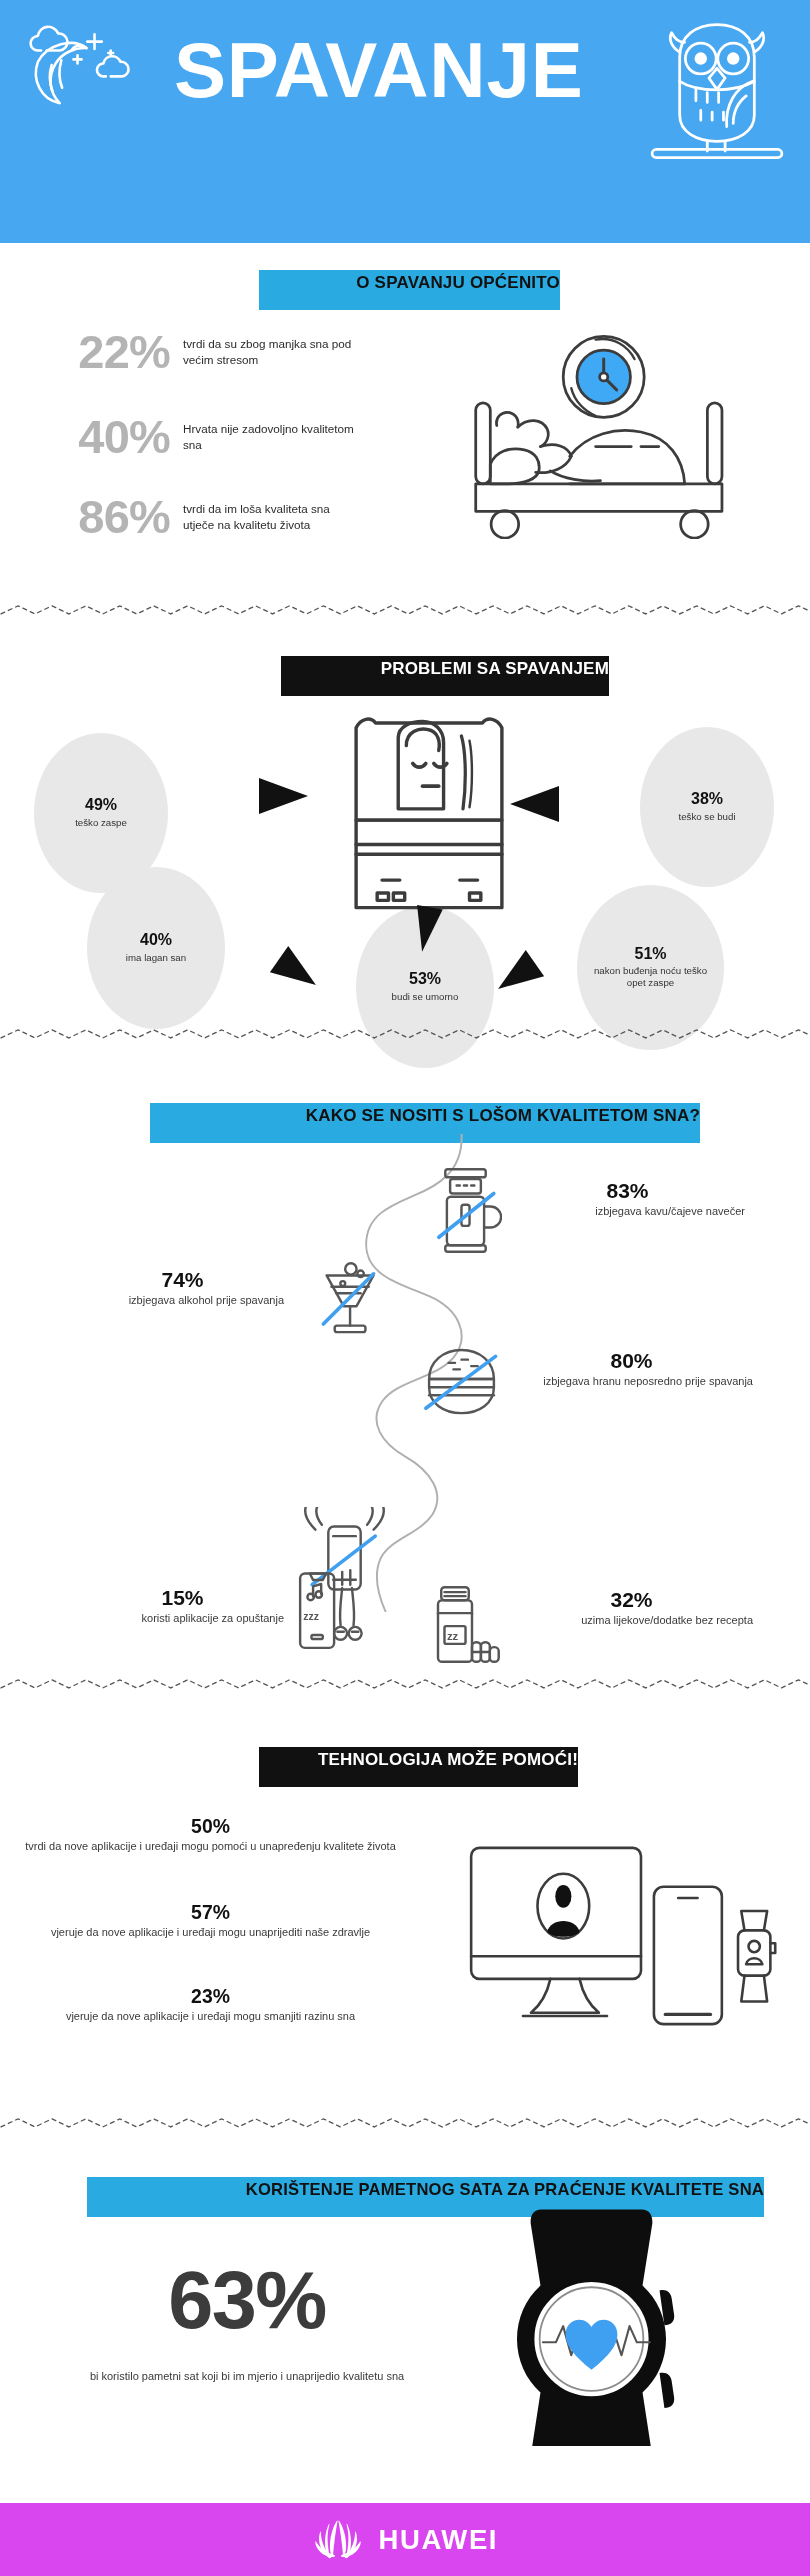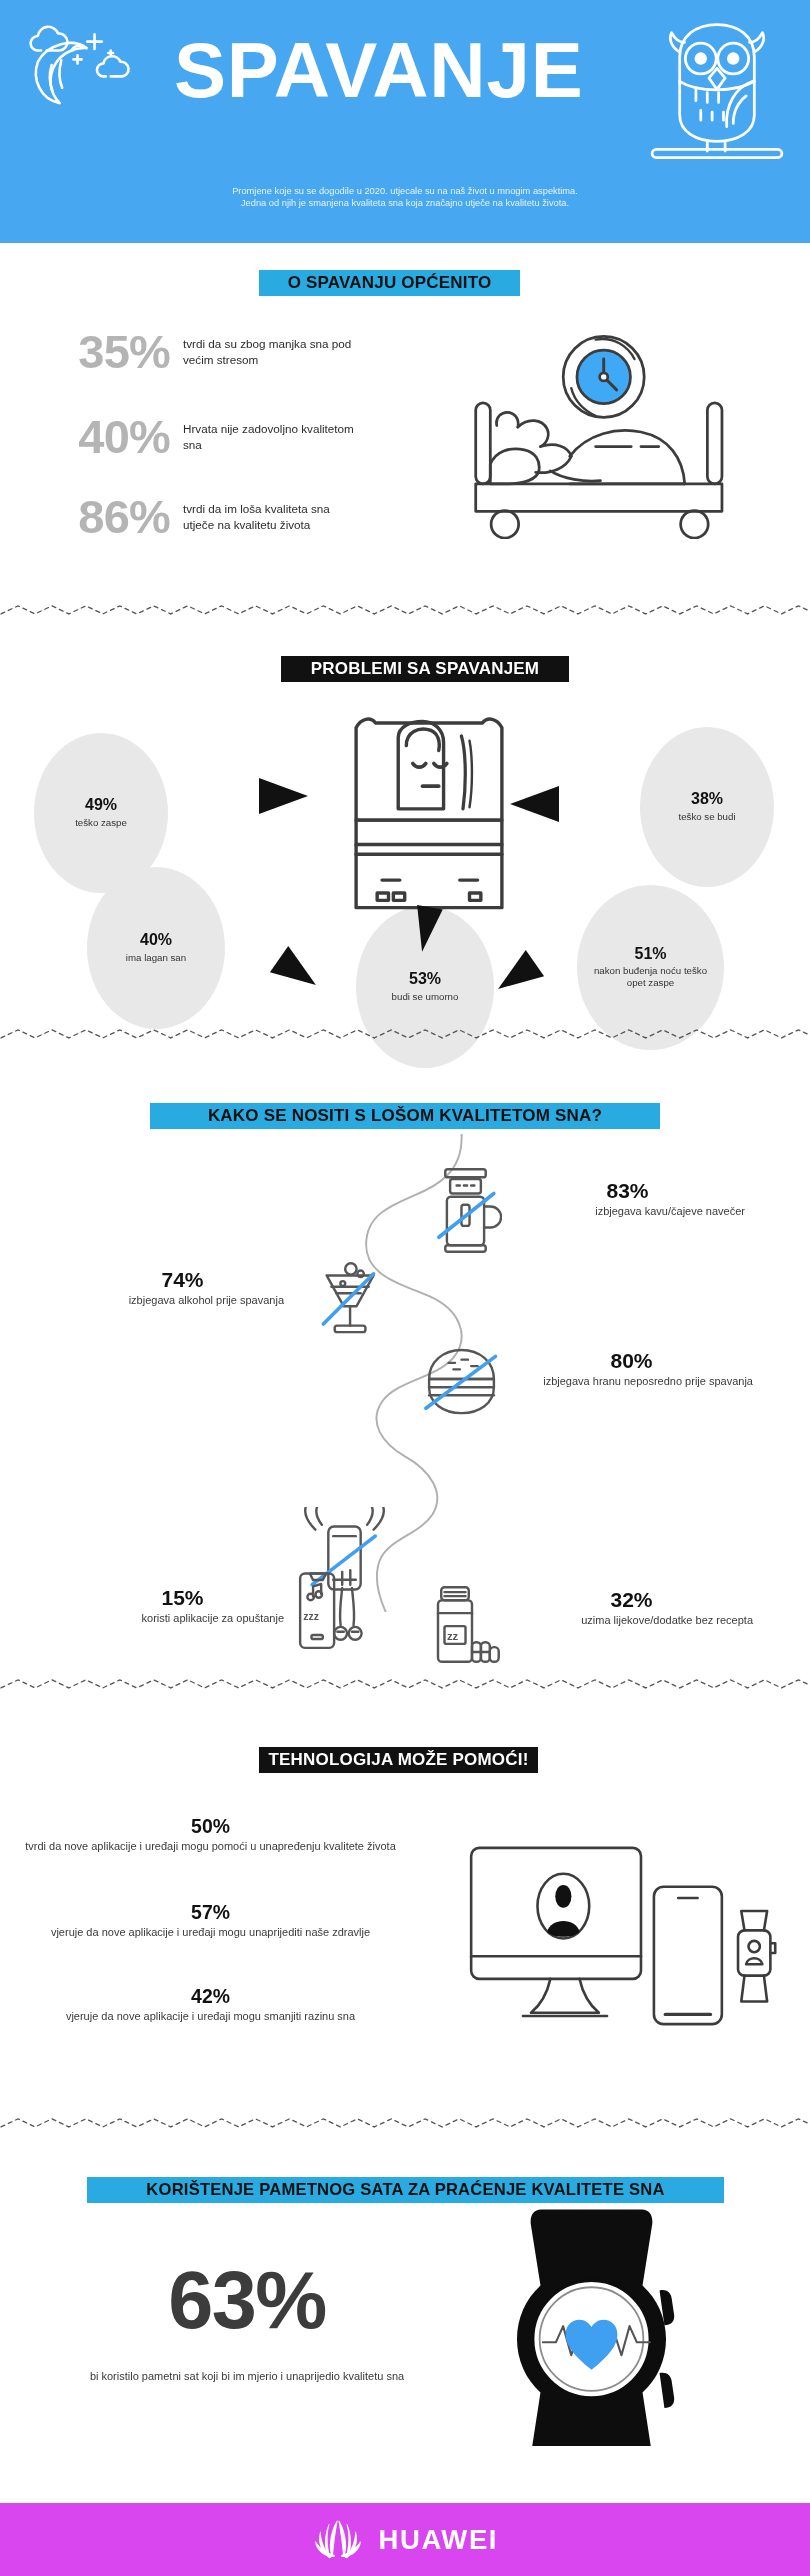--- a/index.html
+++ b/index.html
@@ -28,23 +28,23 @@
   }
   .header-sub{
     position:absolute;left:89px;top:185px;width:632px;
     text-align:center;color:#e8f3fd;font-size:9.3px;line-height:12px;
   }
   .moon-art{position:absolute;left:14.6px;top:23px;width:138px;height:89px;}
   .owl-art{position:absolute;left:644px;top:18px;width:146px;height:142px;}
 
   
   .band{
-    position:absolute;height:26px;line-height:26px;
-    text-align:center;font-size:17px;font-weight:bold;
-    letter-spacing:0.2px;white-space:nowrap;
+    position:absolute;height:40px;line-height:26px;
+    text-align:right;font-size:17px;font-weight:bold;
+    letter-spacing:0.2px;white-space:nowrap;padding-left:40px;
   }
   .band.blue{background:#29abe2;color:#111111;}
   .band.black{background:#111111;color:#ffffff;}
 
   
   .divider{position:absolute;left:0;width:810px;height:19.4px;}
 
   
   .s1-row{position:absolute;display:flex;align-items:center;}
   .s1-pct{
@@ -136,30 +136,26 @@
         <path d="M44 78 C66 92 112 92 136 78"></path>
         <path d="M134 78 C112 86 100 108 102 134"></path>
         <path d="M126 96 C116 104 110 116 110 130"></path>
         <path d="M64 88 v14 M78 92 v12 M92 92 v12"></path>
         <path d="M70 114 v12 M84 116 v10 M98 116 v10"></path>
         <path d="M78 152 v12 M100 152 v12"></path>
         <rect x="10" y="162" width="160" height="10" rx="5"></rect>
       </svg>
     </div>
 
-    <div class="header-sub">
-      <div>Promjene koje su se dogodile u 2020. utjecale su na naš život u mnogim aspektima.</div>
-      <div>Jedna od njih je smanjena kvaliteta sna koja značajno utječe na kvalitetu života.</div>
-    </div>
   </div>
 
   <div class="band blue" style="left:259px;top:270px;width:261px;">O SPAVANJU OPĆENITO</div>
 
   <div class="s1-row" style="left:16px;top:328px;">
-    <div class="s1-pct">35%</div>
+    <div class="s1-pct">22%</div>
     <div class="s1-txt">tvrdi da su zbog manjka sna pod većim stresom</div>
   </div>
   <div class="s1-row" style="left:16px;top:413px;">
     <div class="s1-pct">40%</div>
     <div class="s1-txt">Hrvata nije zadovoljno kvalitetom sna</div>
   </div>
   <div class="s1-row" style="left:16px;top:493px;">
     <div class="s1-pct">86%</div>
     <div class="s1-txt">tvrdi da im loša kvaliteta sna utječe na kvalitetu života</div>
   </div>
@@ -375,21 +371,21 @@
 
   <div class="item4" style="top:1816px;">
     <div class="p">50%</div>
     <div class="t">tvrdi da nove aplikacije i uređaji mogu pomoći u unapređenju kvalitete života</div>
   </div>
   <div class="item4" style="top:1902px;">
     <div class="p">57%</div>
     <div class="t">vjeruje da nove aplikacije i uređaji mogu unaprijediti naše zdravlje</div>
   </div>
   <div class="item4" style="top:1986px;">
-    <div class="p">42%</div>
+    <div class="p">23%</div>
     <div class="t">vjeruje da nove aplikacije i uređaji mogu smanjiti razinu sna</div>
   </div>
 
   <div class="devices-art">
     <svg viewBox="0 0 390 230" width="316" height="186" fill="none" stroke="#3c3c3c" stroke-width="3.2" stroke-linecap="round" stroke-linejoin="round">
       <rect x="6" y="6" width="210" height="162" rx="10"></rect>
       <path d="M6 140 h210"></path>
       <ellipse cx="120" cy="78" rx="32" ry="40"></ellipse>
       <ellipse cx="120" cy="66" rx="10" ry="14" fill="#111" stroke="none"></ellipse>
       <path d="M100 110 C104 92 136 92 140 110 C132 118 108 118 100 110 Z" fill="#111" stroke="none"></path>

